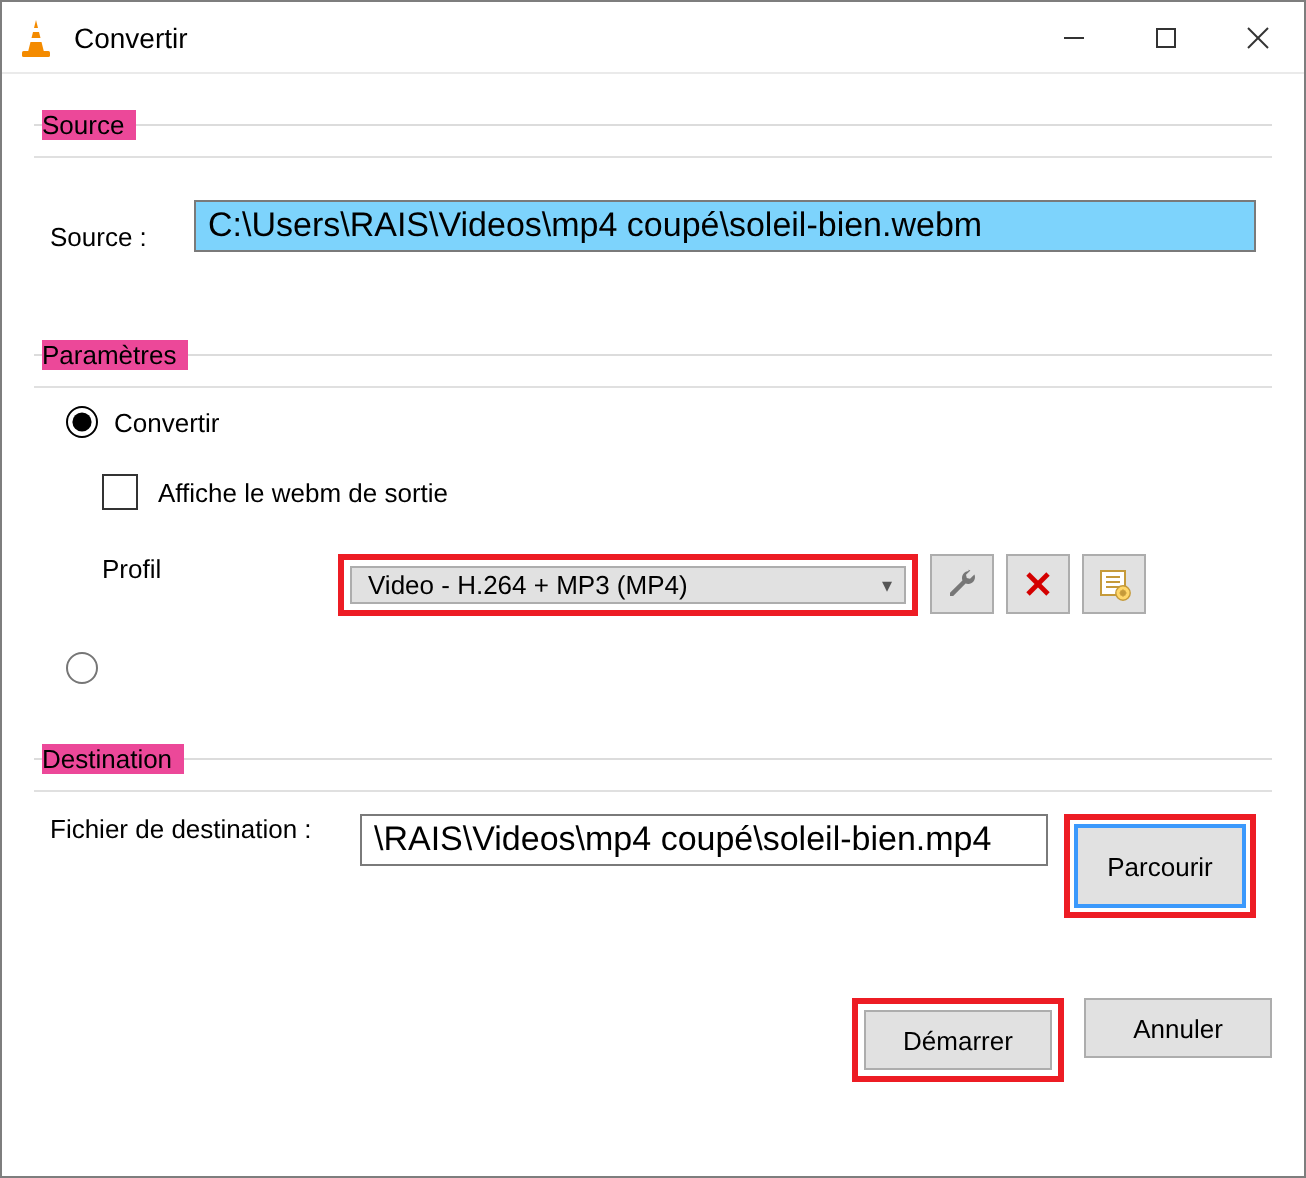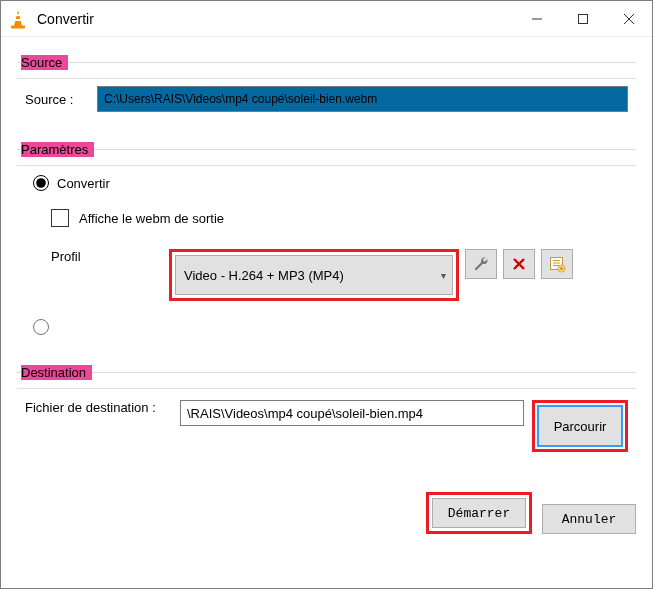--- a/index.html
+++ b/index.html
@@ -71,35 +71,35 @@
   fieldset::before {
     content: "";
     position: absolute;
     top: 8px; left: 0; right: 0;
     border-top: 1px solid #e0e0e0;
     z-index: -1;
   }
 
   .row {
     display: flex;
-    align-items: center;
-    margin: 6px 0;
+    align-items: flex-end;
+    margin: 20px 0;
   }
   .row .lbl {
     width: 72px;
     color: #000;
   }
   .text-input {
     flex: 1;
     height: 26px;
     border: 1px solid #7a7a7a;
-    background: #0369a1;
+    background: #7dd3fc;
     padding: 0 6px;
     font-family: inherit;
-    font-size: 12px;
+    font-size: 17px;
   }
   .static-val {
     padding-left: 2px;
   }
 
   
   .radio-row {
     display: flex;
     align-items: center;
     margin: 8px 0 18px 8px;
@@ -127,21 +127,21 @@
   }
   .profile-lbl {
     width: 118px;
   }
   .red-box {
     border: 3px solid #ed1c24;
     padding: 3px;
   }
   .dropdown {
     width: 278px;
-    height: 40px;
+    height: 19px;
     display: flex;
     align-items: center;
     justify-content: space-between;
     padding: 0 6px 0 8px;
     background: #e1e1e1;
     border: 1px solid #adadad;
     font-size: 13px;
   }
   .dropdown .dd-arrow {
     font-size: 10px;
@@ -164,21 +164,21 @@
     margin: 10px 0 4px 0;
   }
   .dest-lbl { width: 155px; }
   .dest-input {
     flex: 1;
     height: 26px;
     border: 1px solid #7a7a7a;
     background: #fff;
     padding: 0 6px;
     font-family: inherit;
-    font-size: 13px;
+    font-size: 17px;
   }
   .browse-wrap {
     margin-left: 8px;
   }
   .browse-wrap.red-box { padding: 3px; }
   .btn {
     height: 40px;
     min-width: 84px;
     border: 1px solid #adadad;
     background: #e1e1e1;
@@ -189,24 +189,23 @@
   }
   .btn.focus {
     outline: 2px solid #3b99fc;
     outline-offset: -1px;
   }
 
   
   .footer {
     display: flex;
     justify-content: flex-end;
-    align-items: flex-end;
+    align-items: flex-start;
     padding: 10px 16px 0 16px;
     gap: 10px;
-    font-family: Liberation Mono, monospace;
   }
   .footer .red-box { padding: 3px; }
   .footer .btn { min-width: 94px; height: 30px; }
 
 </style>
 </head>
 <body>
 
 <div class="titlebar">
   <div class="icon-slot">

